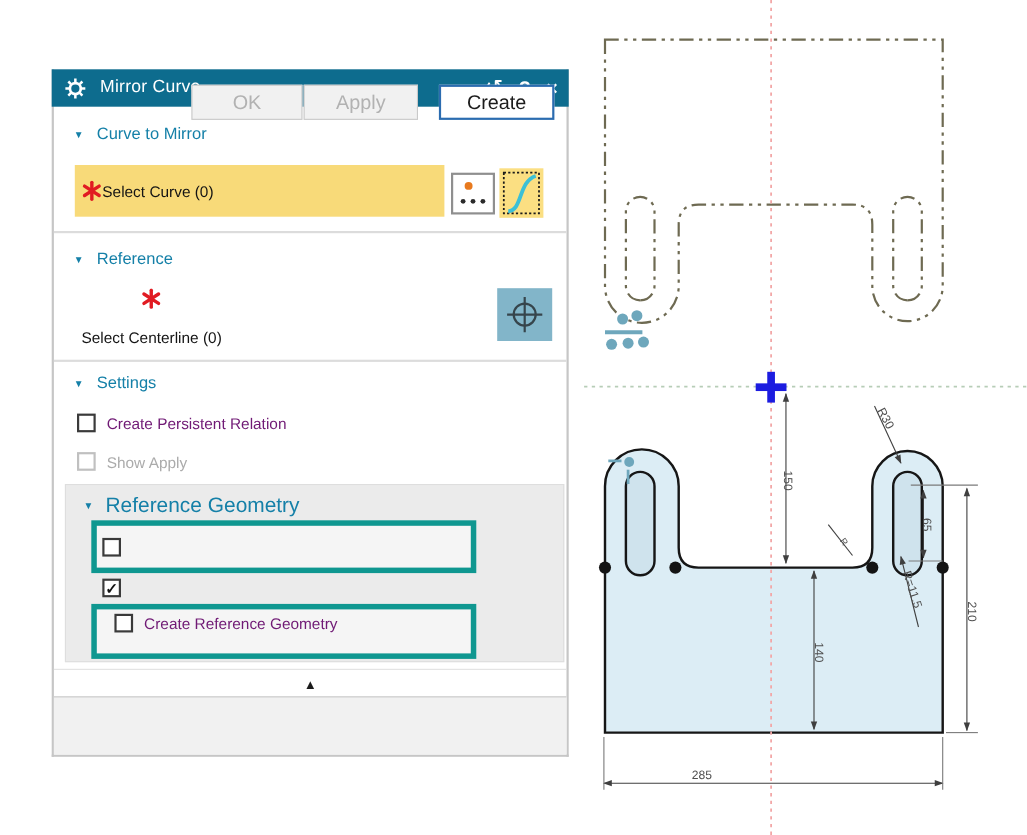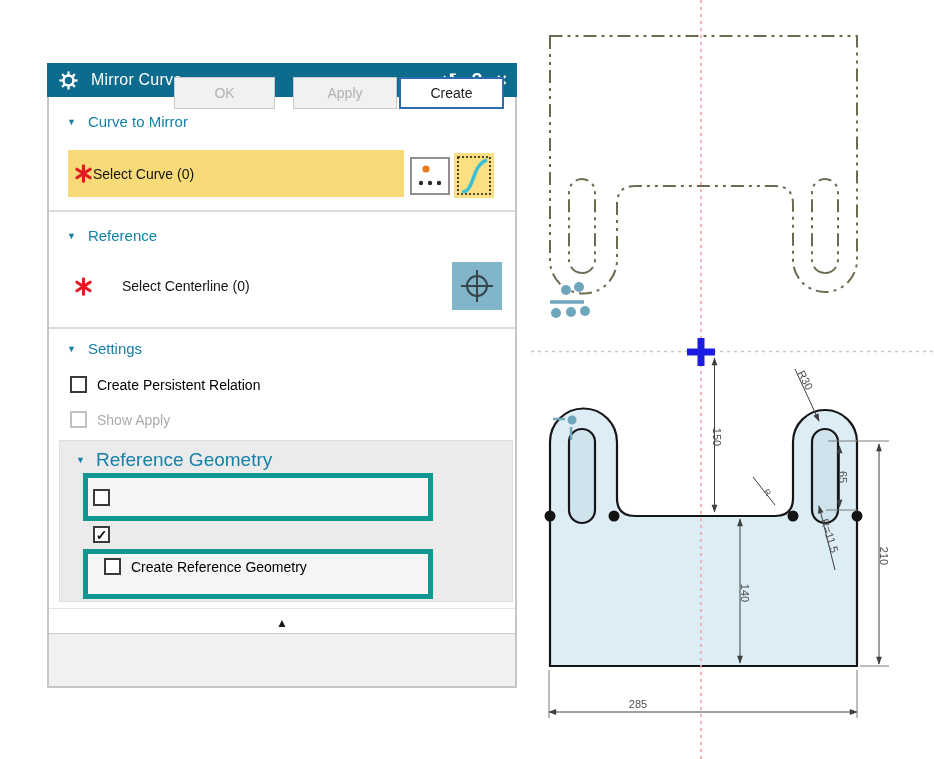--- a/index.html
+++ b/index.html
@@ -31,35 +31,35 @@
 
   .divider{position:absolute;left:0;width:466px;height:2px;background:#dcdcdc;}
 
   .select-bar{
     position:absolute;left:19px;top:87px;width:336px;height:47px;background:#f8da79;
     display:flex;align-items:center;padding-left:6px;
   }
   .asterisk-svg{width:19px;height:19px;flex:0 0 auto;}
   .select-label{font-size:14px;color:#141414;}
 
-  .row-plain{position:absolute;left:25px;top:199px;height:48px;display:flex;align-items:center;gap:29px;}
+  .row-plain{position:absolute;left:25px;top:199px;height:48px;display:flex;align-items:center;gap:18px;flex-direction:column;}
 
   .icon-btn{position:absolute;display:flex;align-items:center;justify-content:center;}
   .btn-point{left:361px;top:94px;width:40px;height:38px;background:#fff;border:2px solid #8f8f8f;}
   .btn-curve{left:405px;top:90px;width:40px;height:45px;background:#fbdf82;border:none;}
   .btn-centerline{left:403px;top:199px;width:50px;height:48px;background:#82b5c9;border:none;}
 
   .cb-row{position:absolute;display:flex;align-items:center;gap:10px;}
   .cb{
     width:17px;height:17px;border:2px solid #3a3a3a;background:#fff;flex:0 0 auto;
     display:flex;align-items:center;justify-content:center;
     font-size:14px;font-weight:bold;color:#111;line-height:14px;
   }
   .cb.disabled{border-color:#c0c0c0;}
-  .cb-label{font-size:14px;color:#000000;white-space:nowrap;}
+  .cb-label{font-size:14px;color:#701a75;white-space:nowrap;}
   .cb-label.disabled{color:#ababab;}
 
   .panel{
     position:absolute;left:10px;top:377px;width:454px;height:162px;
     background:#ebebeb;border:1px solid #dedede;
   }
   .rg-header{position:absolute;left:16px;top:8px;display:flex;align-items:center;gap:11px;color:#1580a8;}
   .rg-header .tri{font-size:9px;}
   .rg-header .sec-label{font-size:19px;}
   .hl-rect{position:absolute;left:23px;width:350px;border:5px solid #0f9790;background:#f5f5f5;}
@@ -71,25 +71,25 @@
   .thin-divider{position:absolute;left:0;width:466px;height:1px;background:#e2e2e2;}
   .collapse-strip{position:absolute;left:0;top:550px;width:466px;height:20px;text-align:center;}
   .collapse-arrow{font-size:12px;color:#1a1a1a;line-height:18px;}
 
   .footer{
     position:absolute;left:0;top:570px;width:466px;height:53px;
     background:#f1f1f1;border-top:1px solid #c9c9c9;
   }
   .dlg-btn{
     position:absolute;top:14px;height:32px;font-family:"Liberation Sans",sans-serif;
-    font-size:14px;display:flex;align-items:center;justify-content:center;
+    font-size:18px;display:flex;align-items:center;justify-content:center;
   }
   .dlg-btn.disabled{color:#b2b2b2;border:1px solid #c9c9c9;background:#f1f1f1;}
   #btn-ok{left:125px;width:101px;}
-  #btn-apply{left:244px;width:104px;}
+  #btn-apply{left:227px;width:104px;}
   #btn-cancel{left:350px;width:105px;background:#fff;border:2px solid #2b6cb0;color:#1c1c1c;}
 </style>
 </head>
 <body>
 
 <div class="canvas">
 
   <svg class="sketch-layer" width="934" height="759" viewBox="0 0 934 759" xmlns="http://www.w3.org/2000/svg">
     <defs>
       <path id="part-o" d="M550,666 L550,442 A33.5,33.5 0 0 1 617,442 L617,498 Q617,516 635,516 L775,516 Q793,516 793,498 L793,442 A32,32 0 0 1 857,442 L857,666 Z"></path>

